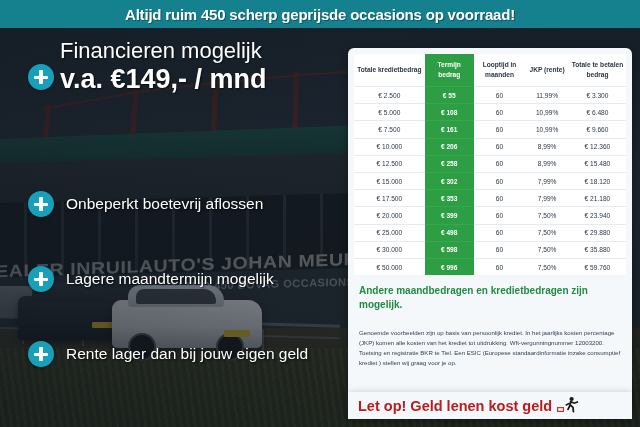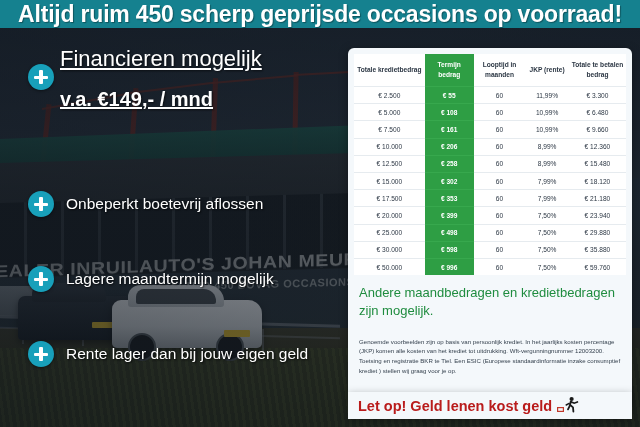--- a/index.html
+++ b/index.html
@@ -143,43 +143,42 @@
   }
 
   
   .banner {
     position: absolute; left: 0; top: 0; width: 640px; height: 28px;
     background: #15818f;
     display: flex; align-items: center; justify-content: center;
   }
   .banner-text {
     color: #ffffff;
-    font-size: 23px;
+    font-size: 15px;
     font-weight: bold;
     letter-spacing: -.2px;
     text-shadow: 1px 1px 1px rgba(0,0,0,.35);
     white-space: nowrap;
   }
 
   
   .left {
     position: absolute; left: 0; top: 28px; width: 348px; height: 399px;
   }
   .headline {
-    position: absolute; left: 60px; top: 18px; width: 285px;
+    position: absolute; left: 60px; top: 10px; width: 285px;
     color: #ffffff;
-    text-decoration: underline;
   }
   .headline-1 {
     font-size: 22px; font-weight: normal; line-height: 1.15;
     text-shadow: 1px 1px 2px rgba(0,0,0,.6);
     white-space: nowrap;
   }
   .headline-2 {
-    font-size: 20px; font-weight: bold; line-height: 1.2; margin-top: 16px;
+    font-size: 27px; font-weight: bold; line-height: 1.2; margin-top: 0;
     text-shadow: 1px 1px 2px rgba(0,0,0,.6);
     white-space: nowrap;
   }
   .bullet {
     position: absolute; left: 28px; display: flex; align-items: center; gap: 12px;
   }
   .plus-circle {
     width: 26px; height: 26px; border-radius: 50%;
     background: #18a0ba;
     position: relative; flex: 0 0 auto;
@@ -243,22 +242,22 @@
   col.c2 { width: 18%; }
   col.c3 { width: 19%; }
   col.c4 { width: 16%; }
   col.c5 { width: 21%; }
 
   .note {
     margin: 9px 11px 0 11px;
   }
   .note-title {
     color: #1f8c3f;
-    font-size: 13px;
-    font-weight: normal;
+    font-size: 10px;
+    font-weight: bold;
     line-height: 1.4;
     margin-bottom: 16px;
   }
   .note-body {
     color: #36424f;
     font-size: 6.1px;
     line-height: 1.62;
     text-align: left;
   }
 

